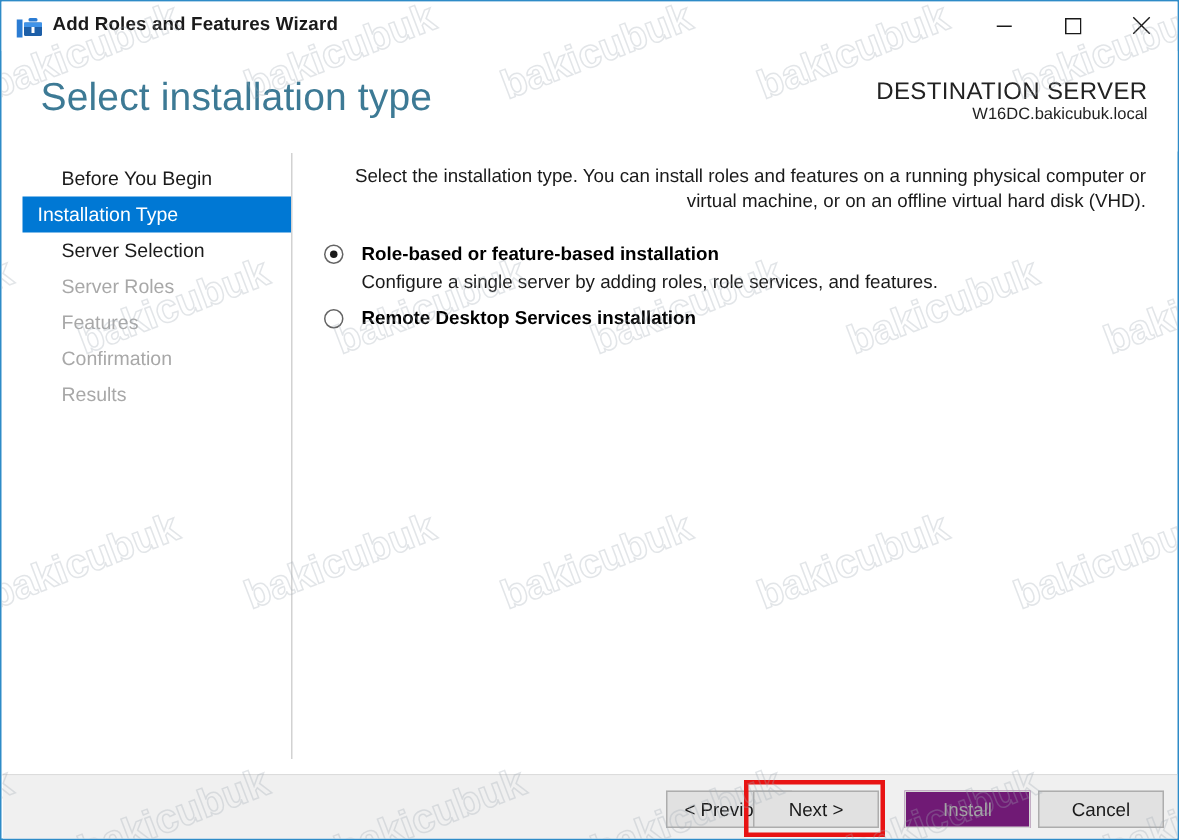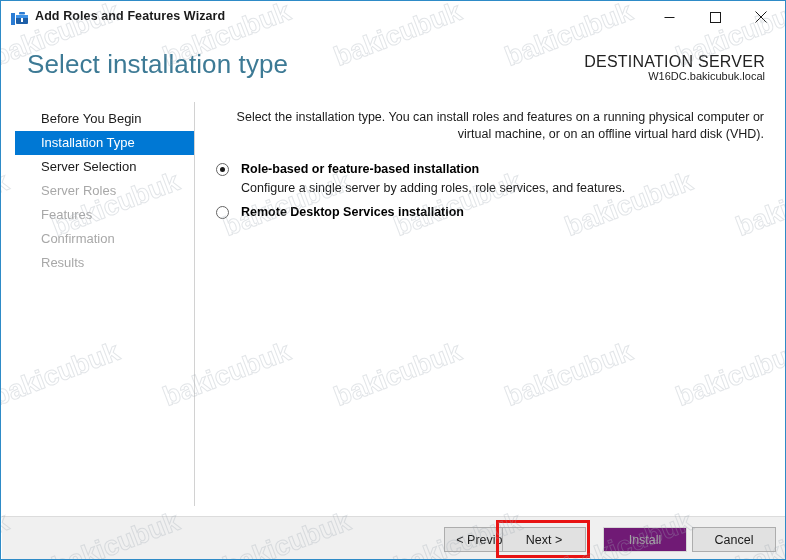--- a/index.html
+++ b/index.html
@@ -145,21 +145,21 @@
     padding-left: 40px;
     font-size: 13px;
     color: #1a1a1a;
     white-space: nowrap;
     cursor: default;
   }
   .nav-item.selected {
     background: #0078d4;
     color: #ffffff;
     margin-left: 14px;
-    padding-left: 26px;
+    padding-left: 10px;
     width: 179px;
     box-sizing: border-box;
   }
   .nav-item.disabled {
     color: #a8a8a8;
   }
 
   
   #content {
     position: absolute;

